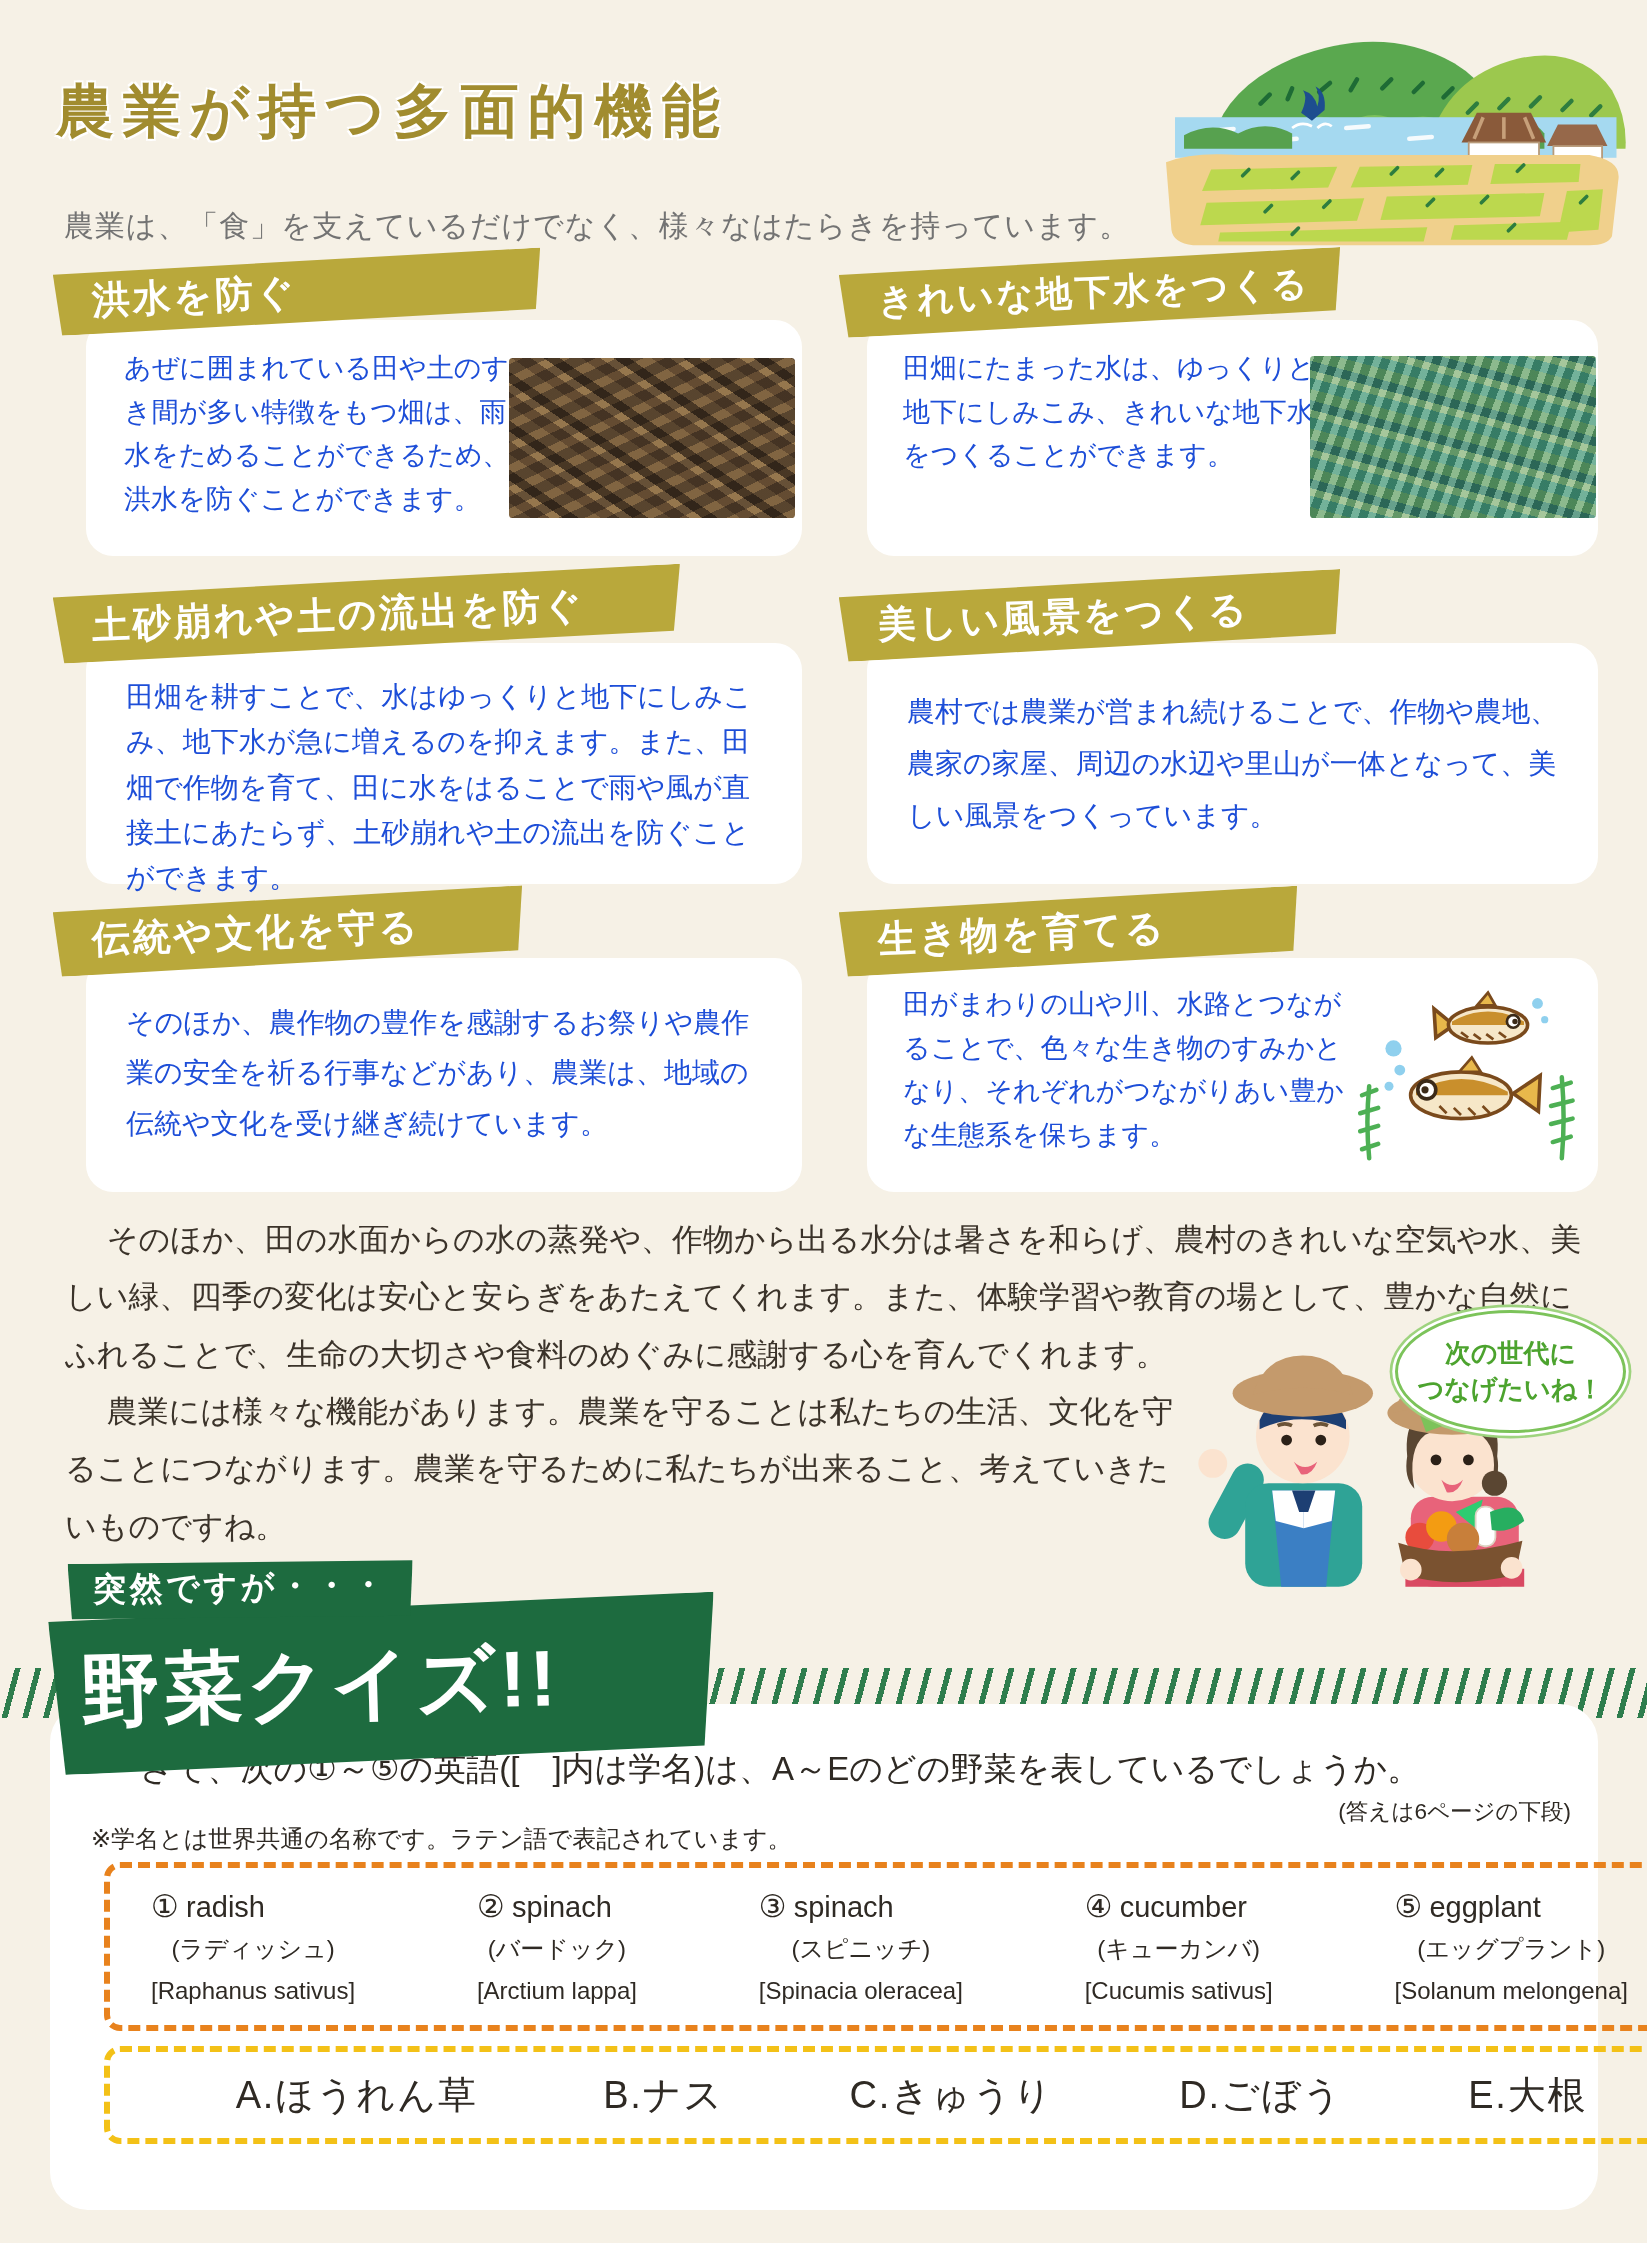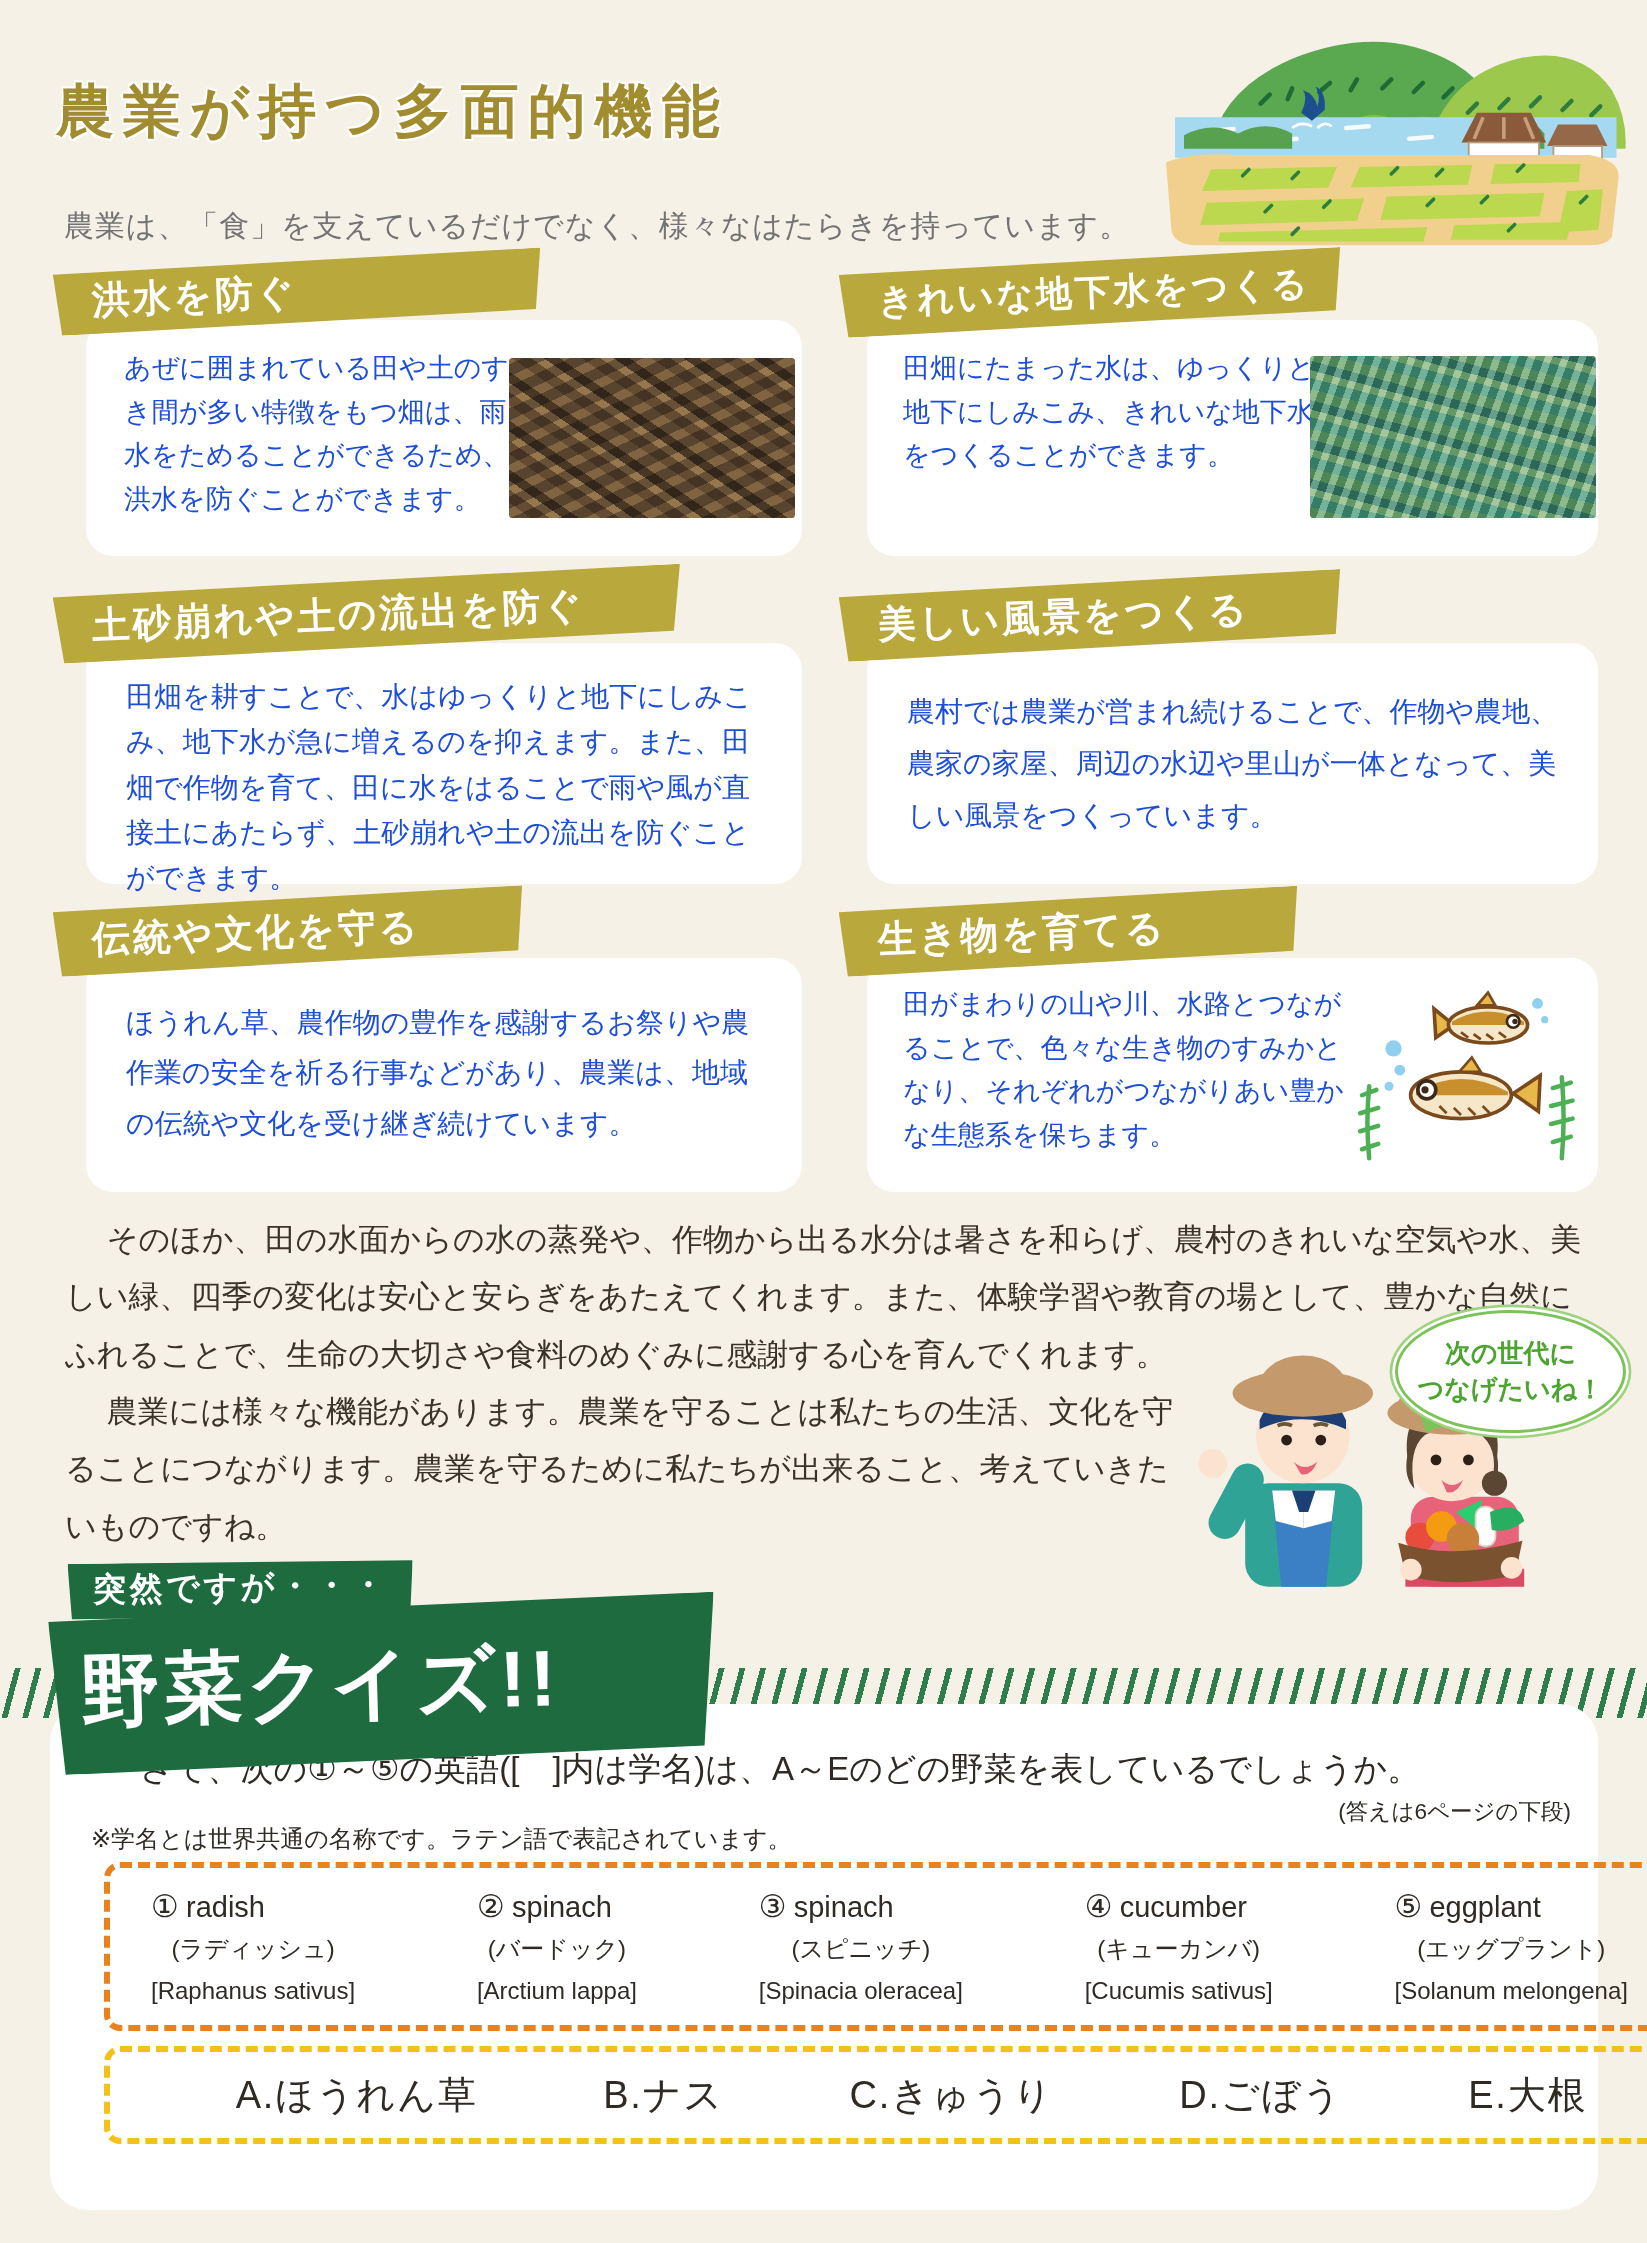--- a/index.html
+++ b/index.html
@@ -173,21 +173,21 @@
     <span>美しい風景をつくる</span>
   </div>
   <div class="abs card" style="left:867px;top:643px;width:731px;height:241px;">
     <p class="ctext" style="left:40px;top:43px;width:659px;margin:0;font-size:28px;line-height:1.85;">農村では農業が営まれ続けることで、作物や農地、農家の家屋、周辺の水辺や里山が一体となって、美しい風景をつくっています。</p>
   </div>
 
   <div class="abs tape" style="left:54px;top:905px;width:432px;height:72px;font-size:38px;">
     <span>伝統や文化を守る</span>
   </div>
   <div class="abs card" style="left:86px;top:958px;width:716px;height:234px;">
-    <p class="ctext" style="left:40px;top:40px;width:646px;margin:0;font-size:28px;line-height:1.8;">ほうれん草、農作物の豊作を感謝するお祭りや農作業の安全を祈る行事などがあり、農業は、地域の伝統や文化を受け継ぎ続けています。</p>
+    <p class="ctext" style="left:40px;top:40px;width:646px;margin:0;font-size:28px;line-height:1.8;">そのほか、農作物の豊作を感謝するお祭りや農作業の安全を祈る行事などがあり、農業は、地域の伝統や文化を受け継ぎ続けています。</p>
   </div>
 
   <div class="abs tape" style="left:840px;top:905px;width:421px;height:72px;font-size:38px;">
     <span>生き物を育てる</span>
   </div>
   <div class="abs card" style="left:867px;top:958px;width:731px;height:234px;">
     <p class="ctext" style="left:36px;top:25px;width:443px;margin:0;">田がまわりの山や川、水路とつながることで、色々な生き物のすみかとなり、それぞれがつながりあい豊かな生態系を保ちます。</p>
     <svg style="position:absolute;left:486px;top:20px;" width="225" height="194" viewBox="0 0 250 215">
       <g stroke="#4db054" stroke-width="5" stroke-linecap="round" fill="none">
         <path d="M18 120 Q14 160 18 200"></path>

